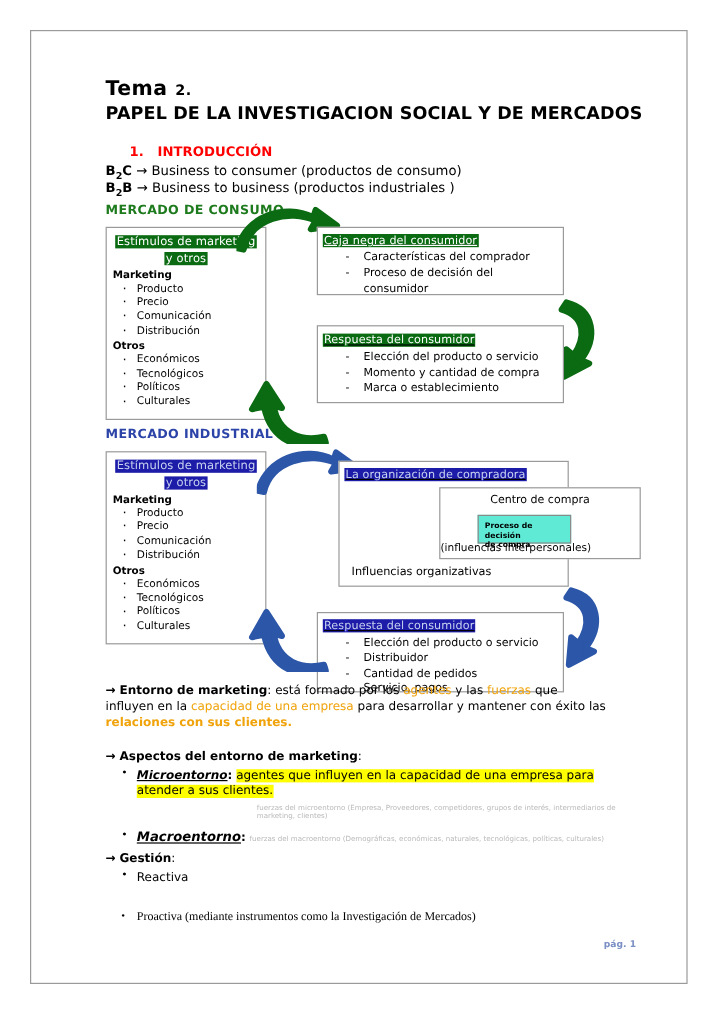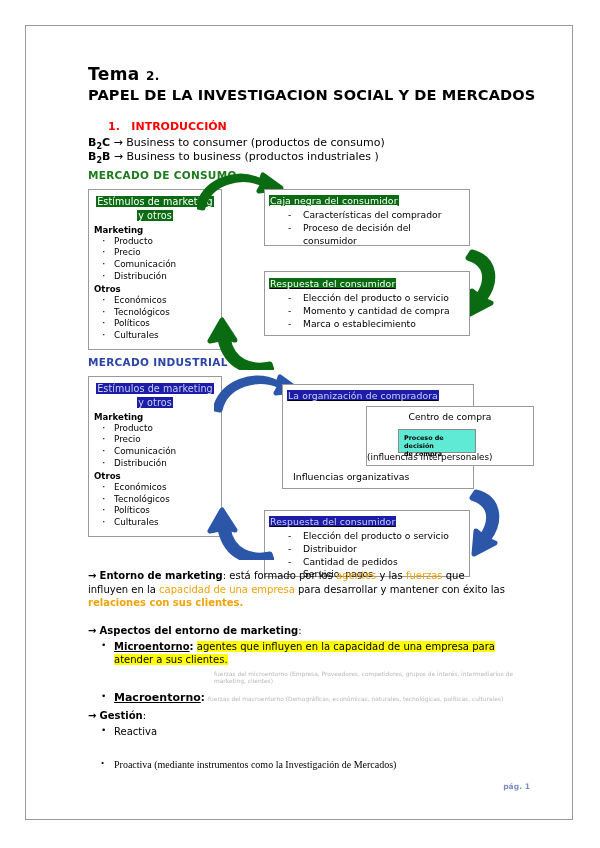--- a/index.html
+++ b/index.html
@@ -58,21 +58,21 @@
             font-size:6.4px;font-weight:bold;color:#000;padding:4px 5px;line-height:8px;}
   .influ-inter{font-size:8.8px;color:#000;text-align:left;}
   .influ-org{font-size:9.4px;color:#000;}
 
   
   .prose{position:absolute;font-size:10px;color:#000;line-height:13.6px;}
   .or{color:#f0a30a;}
   .orb{color:#f0a30a;font-weight:bold;}
   .arrowchar{font-weight:bold;}
   .bold{font-weight:bold;}
-  .ul{text-decoration:underline;}
+  .ul{text-decoration:underline;font-style:italic;}
   .yellow{background:#ffff00;}
   .tiny{font-size:5.9px;color:#b9b9b9;line-height:7.6px;}
   ul.bullets{margin:0;padding:0;list-style:none;}
   ul.bullets li{position:relative;padding-left:26px;}
   ul.bullets li:before{content:"\2022";position:absolute;left:13px;top:-1px;font-size:9px;}
   .footer{position:absolute;right:42px;bottom:28px;font-size:7.6px;font-weight:bold;color:#7b8fc4;}
 </style>
 </head>
 <body>
 

